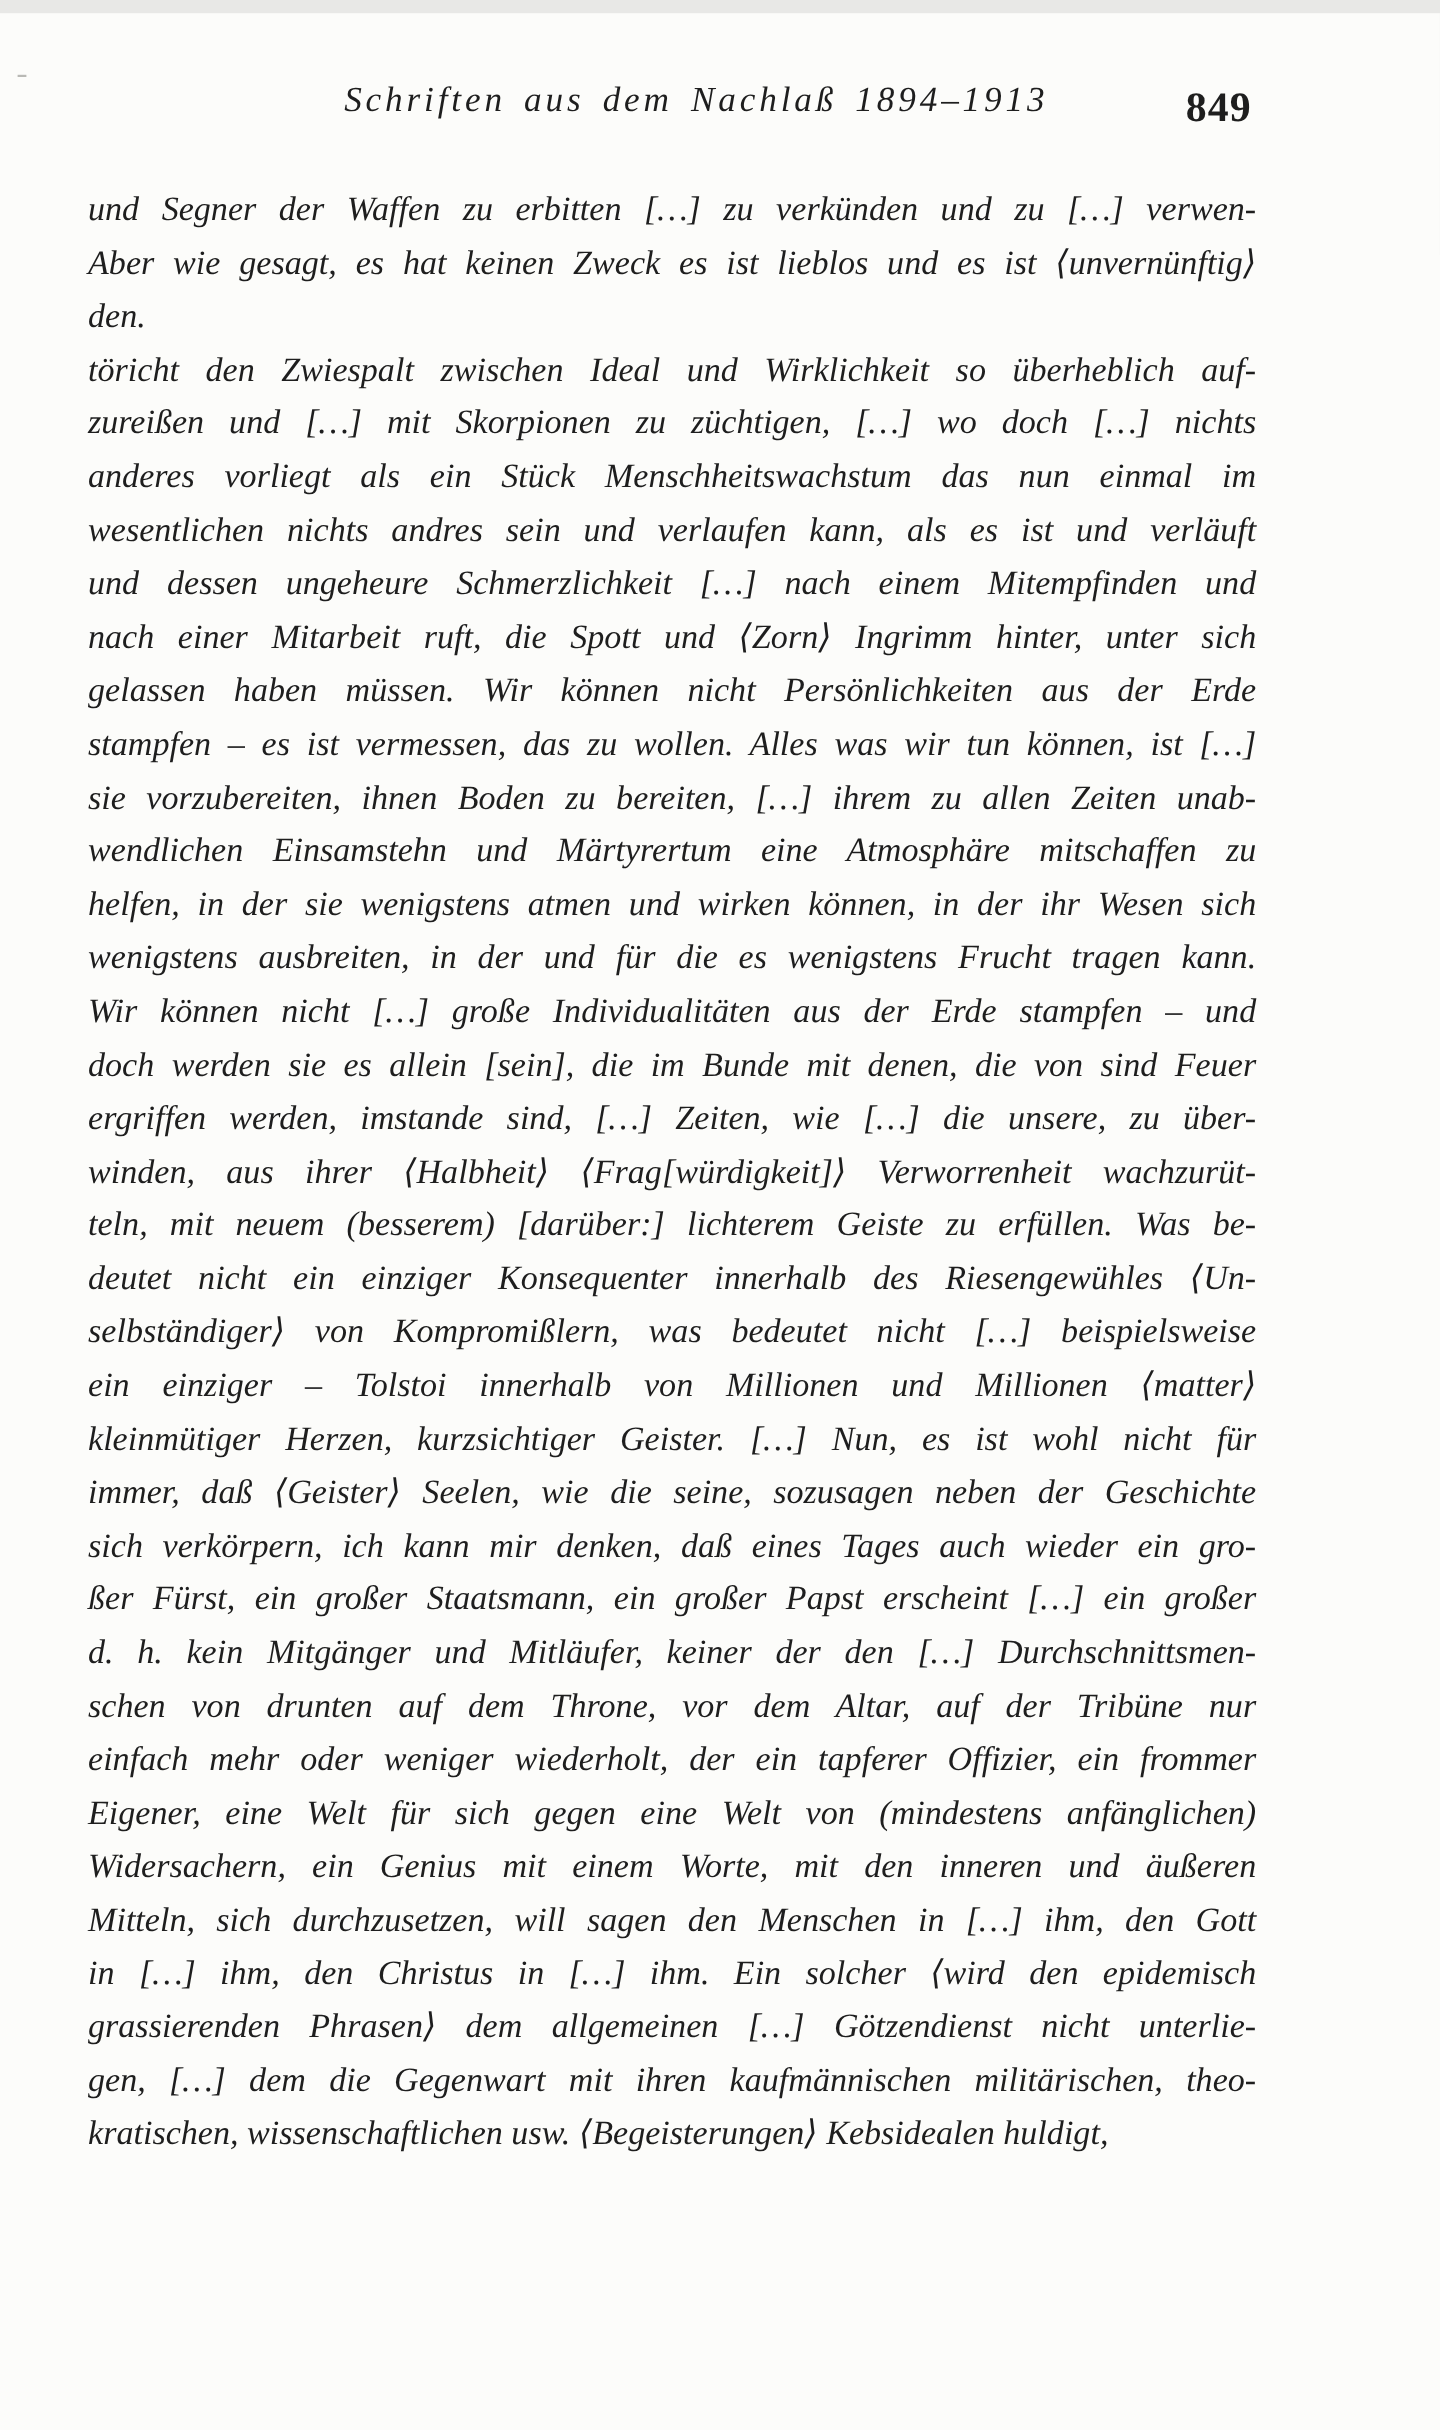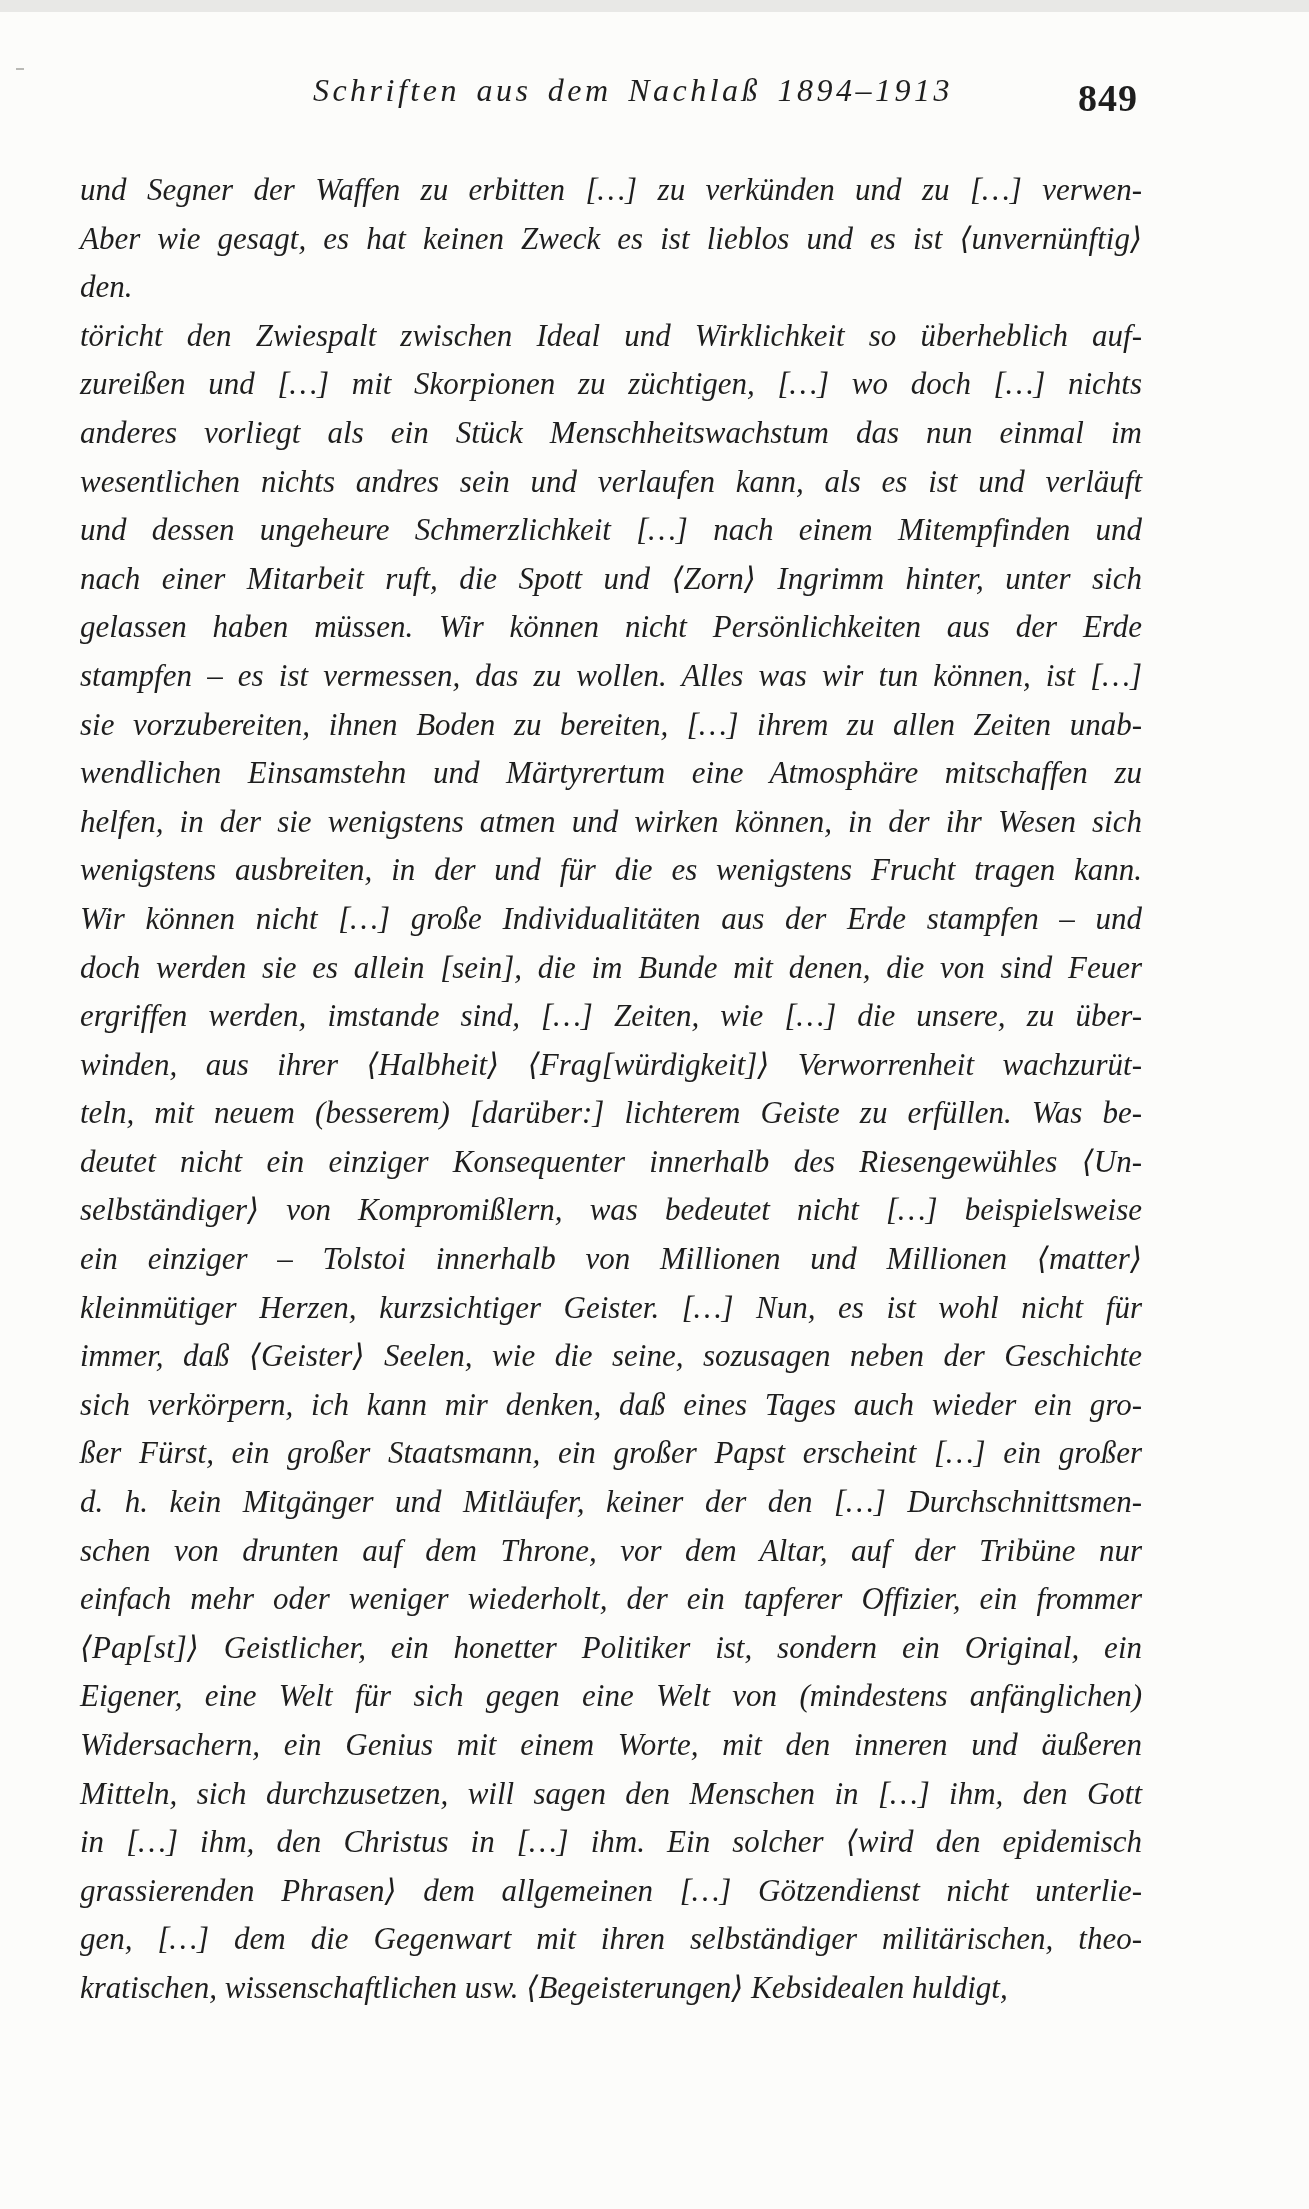--- a/index.html
+++ b/index.html
@@ -105,22 +105,21 @@
       <div class="line">deutet nicht ein einziger Konsequenter innerhalb des Riesengewühles ⟨Un-</div>
       <div class="line">selbständiger⟩ von Kompromißlern, was bedeutet nicht […] beispielsweise</div>
       <div class="line">ein einziger – Tolstoi innerhalb von Millionen und Millionen ⟨matter⟩</div>
       <div class="line">kleinmütiger Herzen, kurzsichtiger Geister. […] Nun, es ist wohl nicht für</div>
       <div class="line">immer, daß ⟨Geister⟩ Seelen, wie die seine, sozusagen neben der Geschichte</div>
       <div class="line">sich verkörpern, ich kann mir denken, daß eines Tages auch wieder ein gro-</div>
       <div class="line">ßer Fürst, ein großer Staatsmann, ein großer Papst erscheint […] ein großer</div>
       <div class="line">d. h. kein Mitgänger und Mitläufer, keiner der den […] Durchschnittsmen-</div>
       <div class="line">schen von drunten auf dem Throne, vor dem Altar, auf der Tribüne nur</div>
       <div class="line">einfach mehr oder weniger wiederholt, der ein tapferer Offizier, ein frommer</div>
-      <div class="line">⟨Pap[st]⟩ Geistlicher, ein honetter Politiker ist, sondern ein Original, ein</div>
       <div class="line">Eigener, eine Welt für sich gegen eine Welt von (mindestens anfänglichen)</div>
       <div class="line">Widersachern, ein Genius mit einem Worte, mit den inneren und äußeren</div>
       <div class="line">Mitteln, sich durchzusetzen, will sagen den Menschen in […] ihm, den Gott</div>
       <div class="line">in […] ihm, den Christus in […] ihm. Ein solcher ⟨wird den epidemisch</div>
       <div class="line">grassierenden Phrasen⟩ dem allgemeinen […] Götzendienst nicht unterlie-</div>
-      <div class="line">gen, […] dem die Gegenwart mit ihren selbständiger militärischen, theo-</div>
+      <div class="line">gen, […] dem die Gegenwart mit ihren kaufmännischen militärischen, theo-</div>
       <div class="line last">kratischen, wissenschaftlichen usw. ⟨Begeisterungen⟩ Kebsidealen huldigt,</div>
     </div>
 </div>
 
 </body></html>

